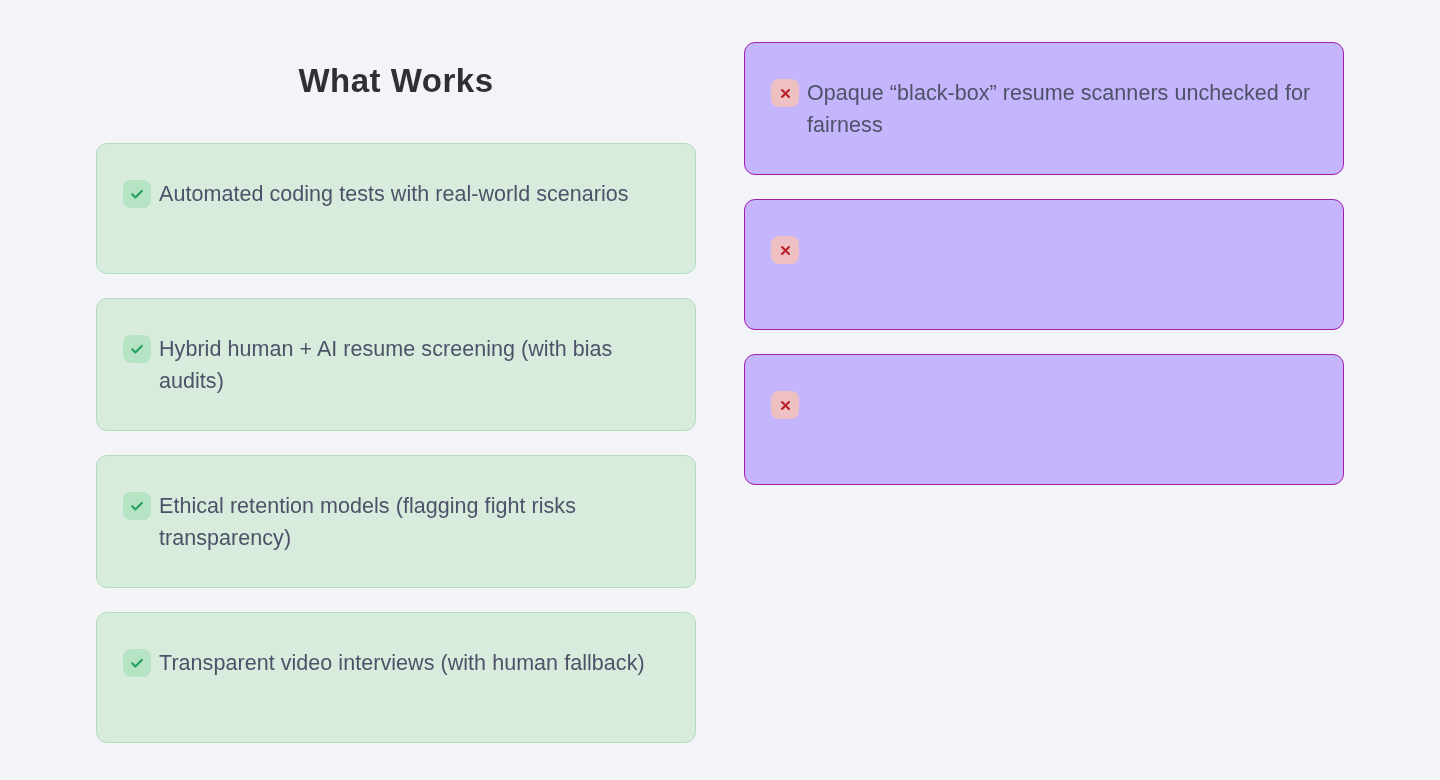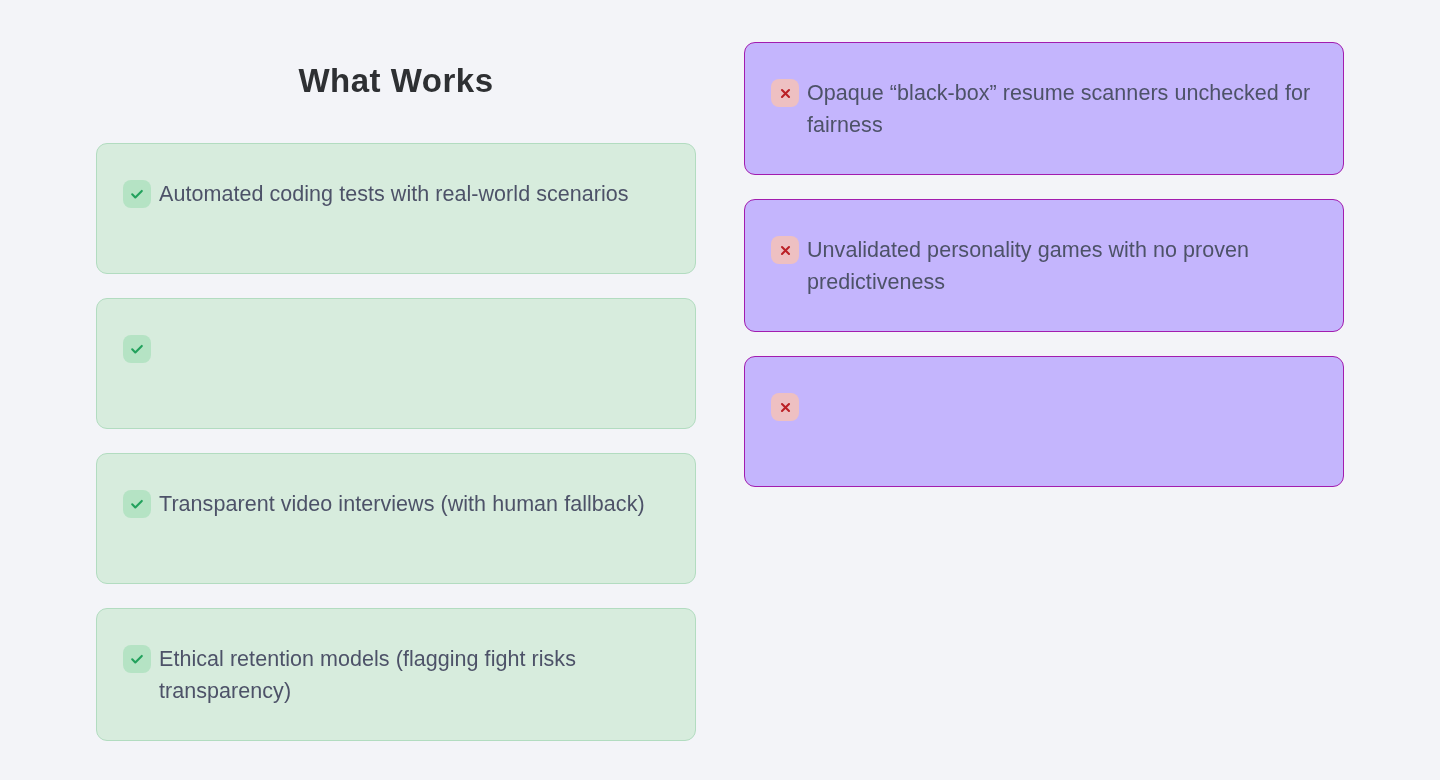--- a/index.html
+++ b/index.html
@@ -115,38 +115,39 @@
         </span>
         <span class="card-text">Automated coding tests with real-world scenarios</span>
       </div>
 
       <div class="card positive">
         <span class="badge positive">
           <svg width="16" height="16" viewBox="0 0 16 16" aria-hidden="true">
             <path d="M3.2 8.3 L6.3 11.4 L12.8 4.9" fill="none" stroke="#22a15c" stroke-width="2.1" stroke-linecap="round" stroke-linejoin="round"></path>
           </svg>
         </span>
+        <span class="card-text">Hybrid human + AI resume screening (with bias audits)</span>
+      </div>
+
+      <div class="card positive">
+        <span class="badge positive">
+          <svg width="16" height="16" viewBox="0 0 16 16" aria-hidden="true">
+            <path d="M3.2 8.3 L6.3 11.4 L12.8 4.9" fill="none" stroke="#22a15c" stroke-width="2.1" stroke-linecap="round" stroke-linejoin="round"></path>
+          </svg>
+        </span>
+        <span class="card-text">Ethical retention models (flagging fight risks transparency)</span>
       </div>
 
       <div class="card positive">
         <span class="badge positive">
           <svg width="16" height="16" viewBox="0 0 16 16" aria-hidden="true">
             <path d="M3.2 8.3 L6.3 11.4 L12.8 4.9" fill="none" stroke="#22a15c" stroke-width="2.1" stroke-linecap="round" stroke-linejoin="round"></path>
           </svg>
         </span>
         <span class="card-text">Transparent video interviews (with human fallback)</span>
-      </div>
-
-      <div class="card positive">
-        <span class="badge positive">
-          <svg width="16" height="16" viewBox="0 0 16 16" aria-hidden="true">
-            <path d="M3.2 8.3 L6.3 11.4 L12.8 4.9" fill="none" stroke="#22a15c" stroke-width="2.1" stroke-linecap="round" stroke-linejoin="round"></path>
-          </svg>
-        </span>
-        <span class="card-text">Ethical retention models (flagging fight risks transparency)</span>
       </div>
 
     </div>
   </div>
 
   <div class="column">
     <div class="card-list">
 
       <div class="card negative">
         <span class="badge negative">
@@ -157,21 +158,20 @@
         <span class="card-text">Opaque “black-box” resume scanners unchecked for fairness</span>
       </div>
 
 
       <div class="card negative">
         <span class="badge negative">
           <svg width="15" height="15" viewBox="0 0 15 15" aria-hidden="true">
             <path d="M4 4 L11 11 M11 4 L4 11" fill="none" stroke="#bb2026" stroke-width="2.1" stroke-linecap="round"></path>
           </svg>
         </span>
-        <span class="card-text">Unvalidated personality games with no proven predictiveness</span>
       </div>
 
       <div class="card negative">
         <span class="badge negative">
           <svg width="15" height="15" viewBox="0 0 15 15" aria-hidden="true">
             <path d="M4 4 L11 11 M11 4 L4 11" fill="none" stroke="#bb2026" stroke-width="2.1" stroke-linecap="round"></path>
           </svg>
         </span>
       </div>
 

